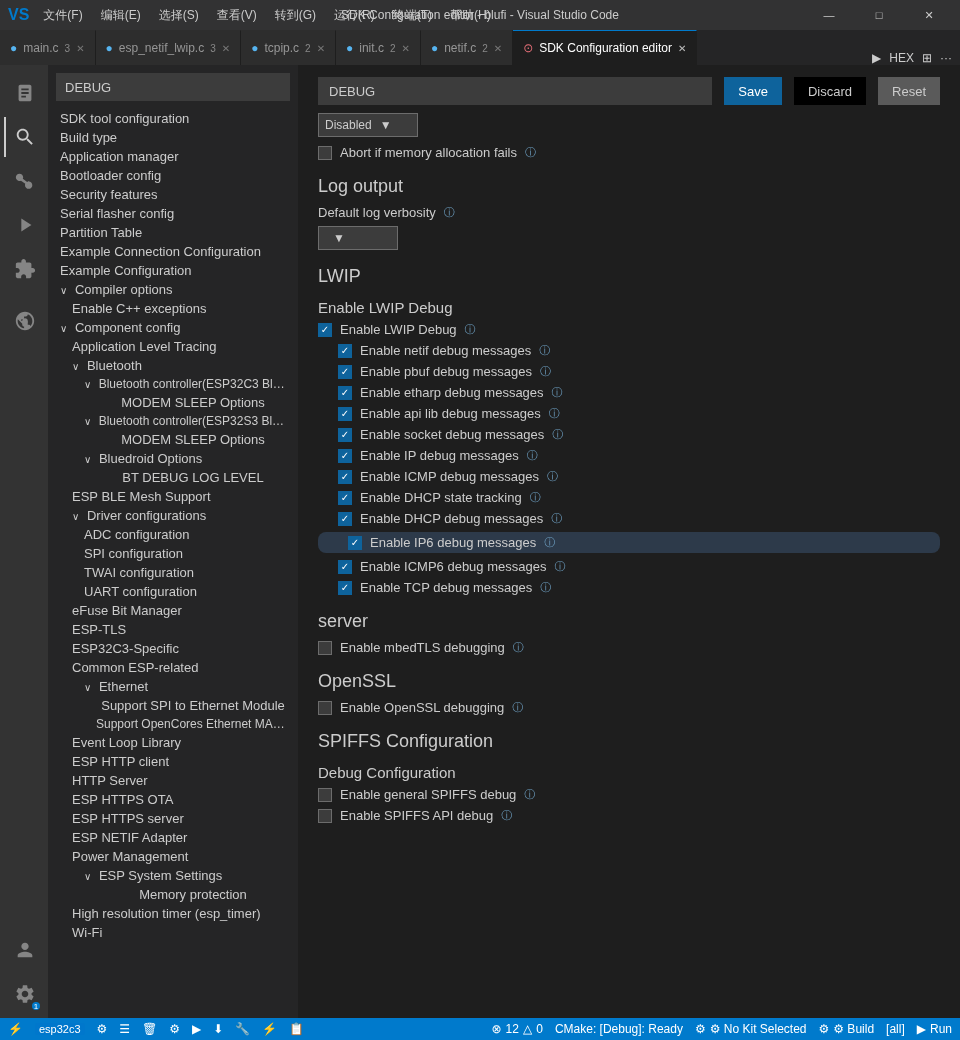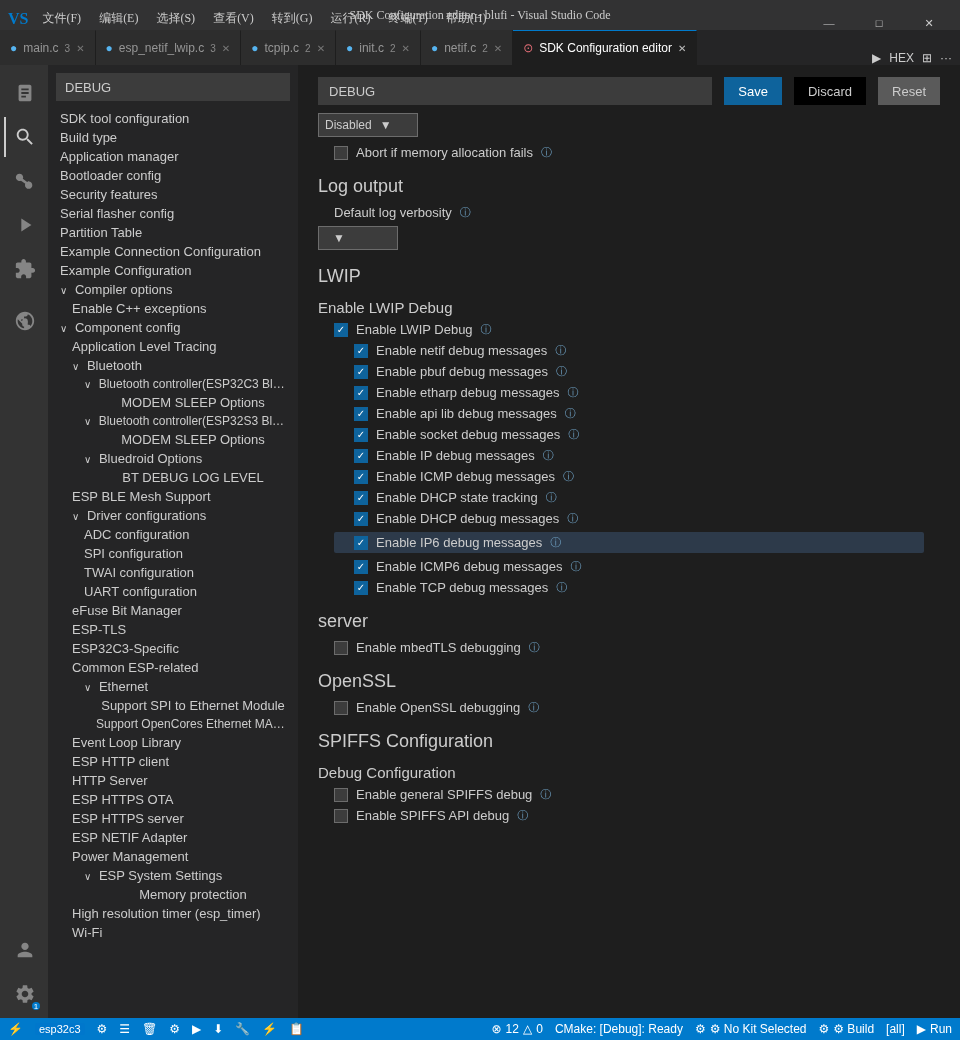--- a/index.html
+++ b/index.html
@@ -13,25 +13,24 @@
       overflow: hidden;
       display: flex;
       flex-direction: column;
     }
 
     
     .title-bar {
       height: 30px;
       background: #323233;
       display: flex;
-      align-items: flex-start;
+      align-items: center;
       justify-content: space-between;
       padding: 8px 8px;
       flex-shrink: 0;
-      font-family: Liberation Serif, serif;
     }
     .title-bar-left {
       display: flex;
       align-items: center;
       gap: 6px;
     }
     .title-bar-icon {
       color: #007acc;
       font-size: 16px;
       font-weight: bold;
@@ -266,21 +265,21 @@
     .subsection-title {
       font-size: 15px;
       color: #cccccc;
       margin: 12px 0 6px;
     }
 
     .config-row {
       display: flex;
       align-items: center;
       gap: 8px;
-      margin: 6px 16px;
+      margin: 6px 0;
     }
     .config-row.indent { padding-left: 20px; }
 
     .checkbox {
       width: 14px;
       height: 14px;
       border: 1px solid #6c6c6c;
       background: #3c3c3c;
       display: flex;
       align-items: center;
@@ -603,21 +602,21 @@
         <div class="config-row indent">
           <div class="checkbox checked"></div>
           <span class="config-label">Enable DHCP state tracking</span>
           <span class="info-icon">ⓘ</span>
         </div>
         <div class="config-row indent">
           <div class="checkbox checked"></div>
           <span class="config-label">Enable DHCP debug messages</span>
           <span class="info-icon">ⓘ</span>
         </div>
-        <div class="config-row indent" style="background:#2d3a4a;border-radius:2px;padding:3px 20px;">
+        <div class="config-row indent" style="background:#2d3a4a;border-radius:8px;padding:3px 30px;">
           <div class="checkbox checked"></div>
           <span class="config-label">Enable IP6 debug messages</span>
           <span class="info-icon">ⓘ</span>
         </div>
         <div class="config-row indent">
           <div class="checkbox checked"></div>
           <span class="config-label">Enable ICMP6 debug messages</span>
           <span class="info-icon">ⓘ</span>
         </div>
         <div class="config-row indent">

